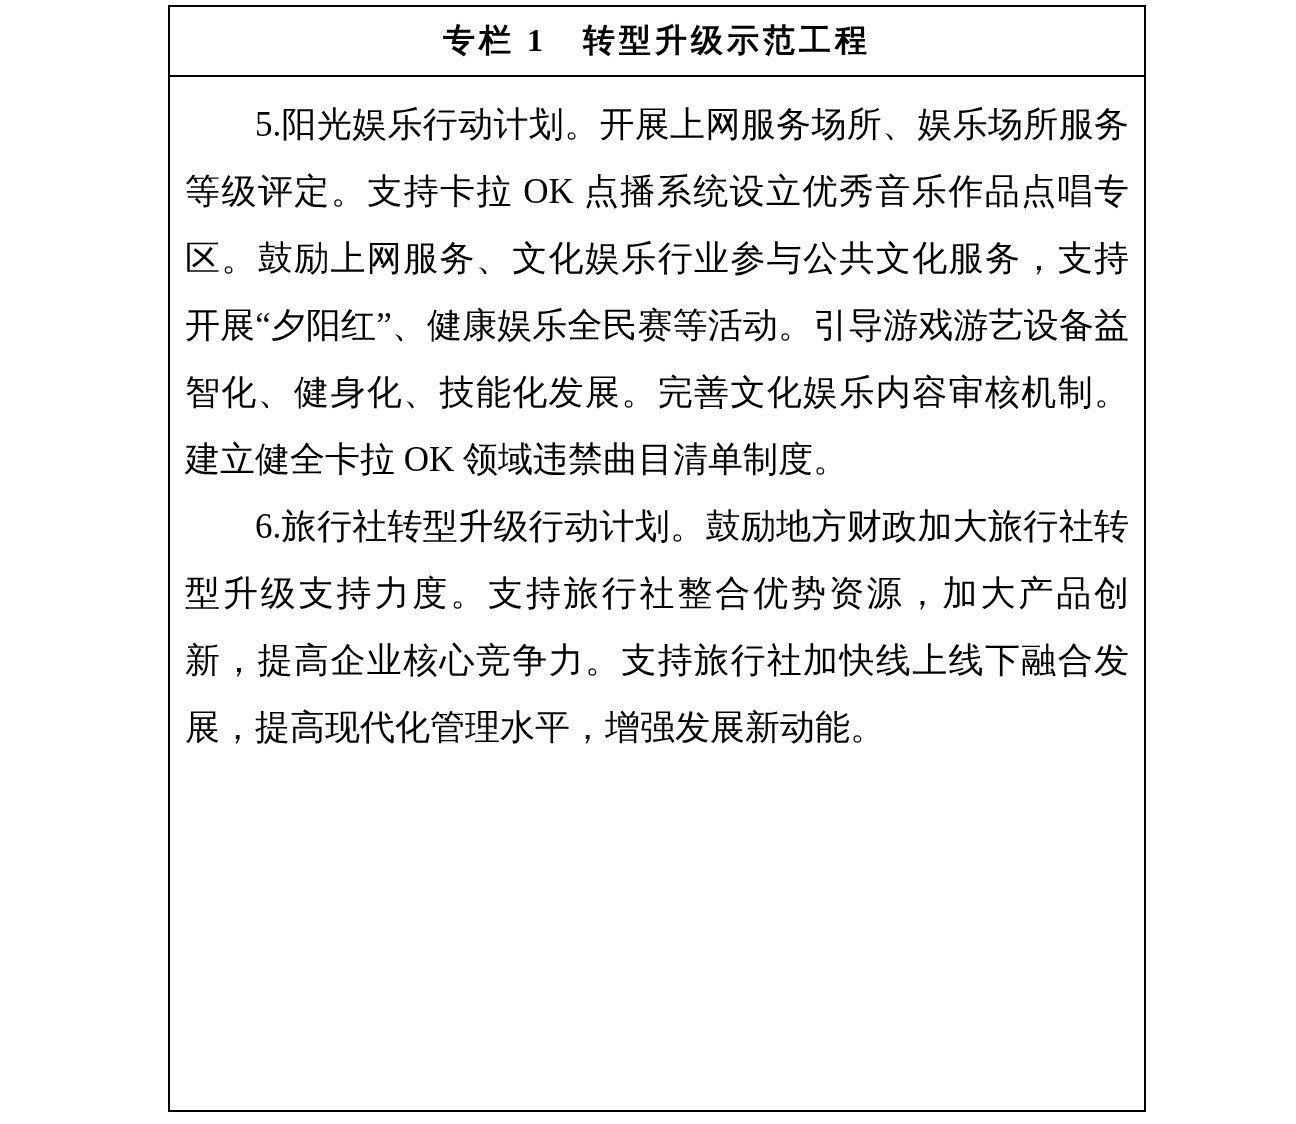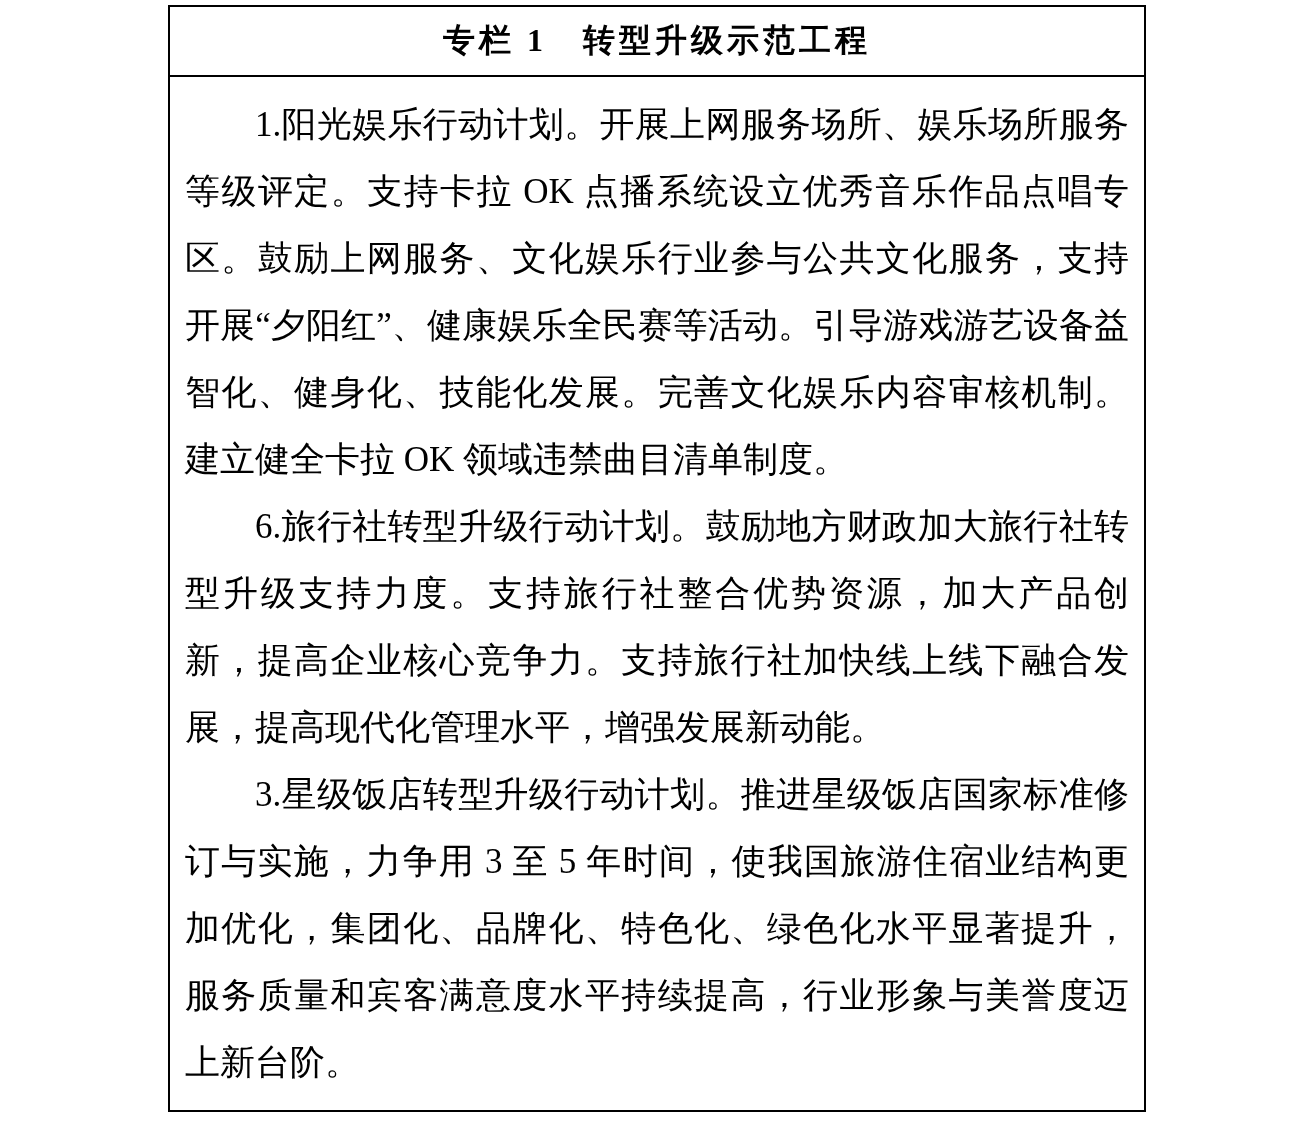--- a/index.html
+++ b/index.html
@@ -55,18 +55,17 @@
 </style>
 </head>
 <body>
 
 <div class="page">
   <div class="callout-box">
     <div class="callout-title-row">
       <span class="callout-title">专栏 1　转型升级示范工程</span>
     </div>
     <div class="callout-body">
-      <p>1.阳光娱乐行动计划。开展上网服务场所、娱乐场所服务等级评定。支持卡拉 OK 点播系统设立优秀音乐作品点唱专区。鼓励上网服务、文化娱乐行业参与公共文化服务，支持开展“夕阳红”、健康娱乐全民赛等活动。引导游戏游艺设备益智化、健身化、技能化发展。完善文化娱乐内容审核机制。建立健全卡拉 OK 领域违禁曲目清单制度。</p>
+      <p>5.阳光娱乐行动计划。开展上网服务场所、娱乐场所服务等级评定。支持卡拉 OK 点播系统设立优秀音乐作品点唱专区。鼓励上网服务、文化娱乐行业参与公共文化服务，支持开展“夕阳红”、健康娱乐全民赛等活动。引导游戏游艺设备益智化、健身化、技能化发展。完善文化娱乐内容审核机制。建立健全卡拉 OK 领域违禁曲目清单制度。</p>
       <p>6.旅行社转型升级行动计划。鼓励地方财政加大旅行社转型升级支持力度。支持旅行社整合优势资源，加大产品创新，提高企业核心竞争力。支持旅行社加快线上线下融合发展，提高现代化管理水平，增强发展新动能。</p>
-      <p>3.星级饭店转型升级行动计划。推进星级饭店国家标准修订与实施，力争用 3 至 5 年时间，使我国旅游住宿业结构更加优化，集团化、品牌化、特色化、绿色化水平显著提升，服务质量和宾客满意度水平持续提高，行业形象与美誉度迈上新台阶。</p>
     </div>
   </div>
 </div>
 
 </body></html>

